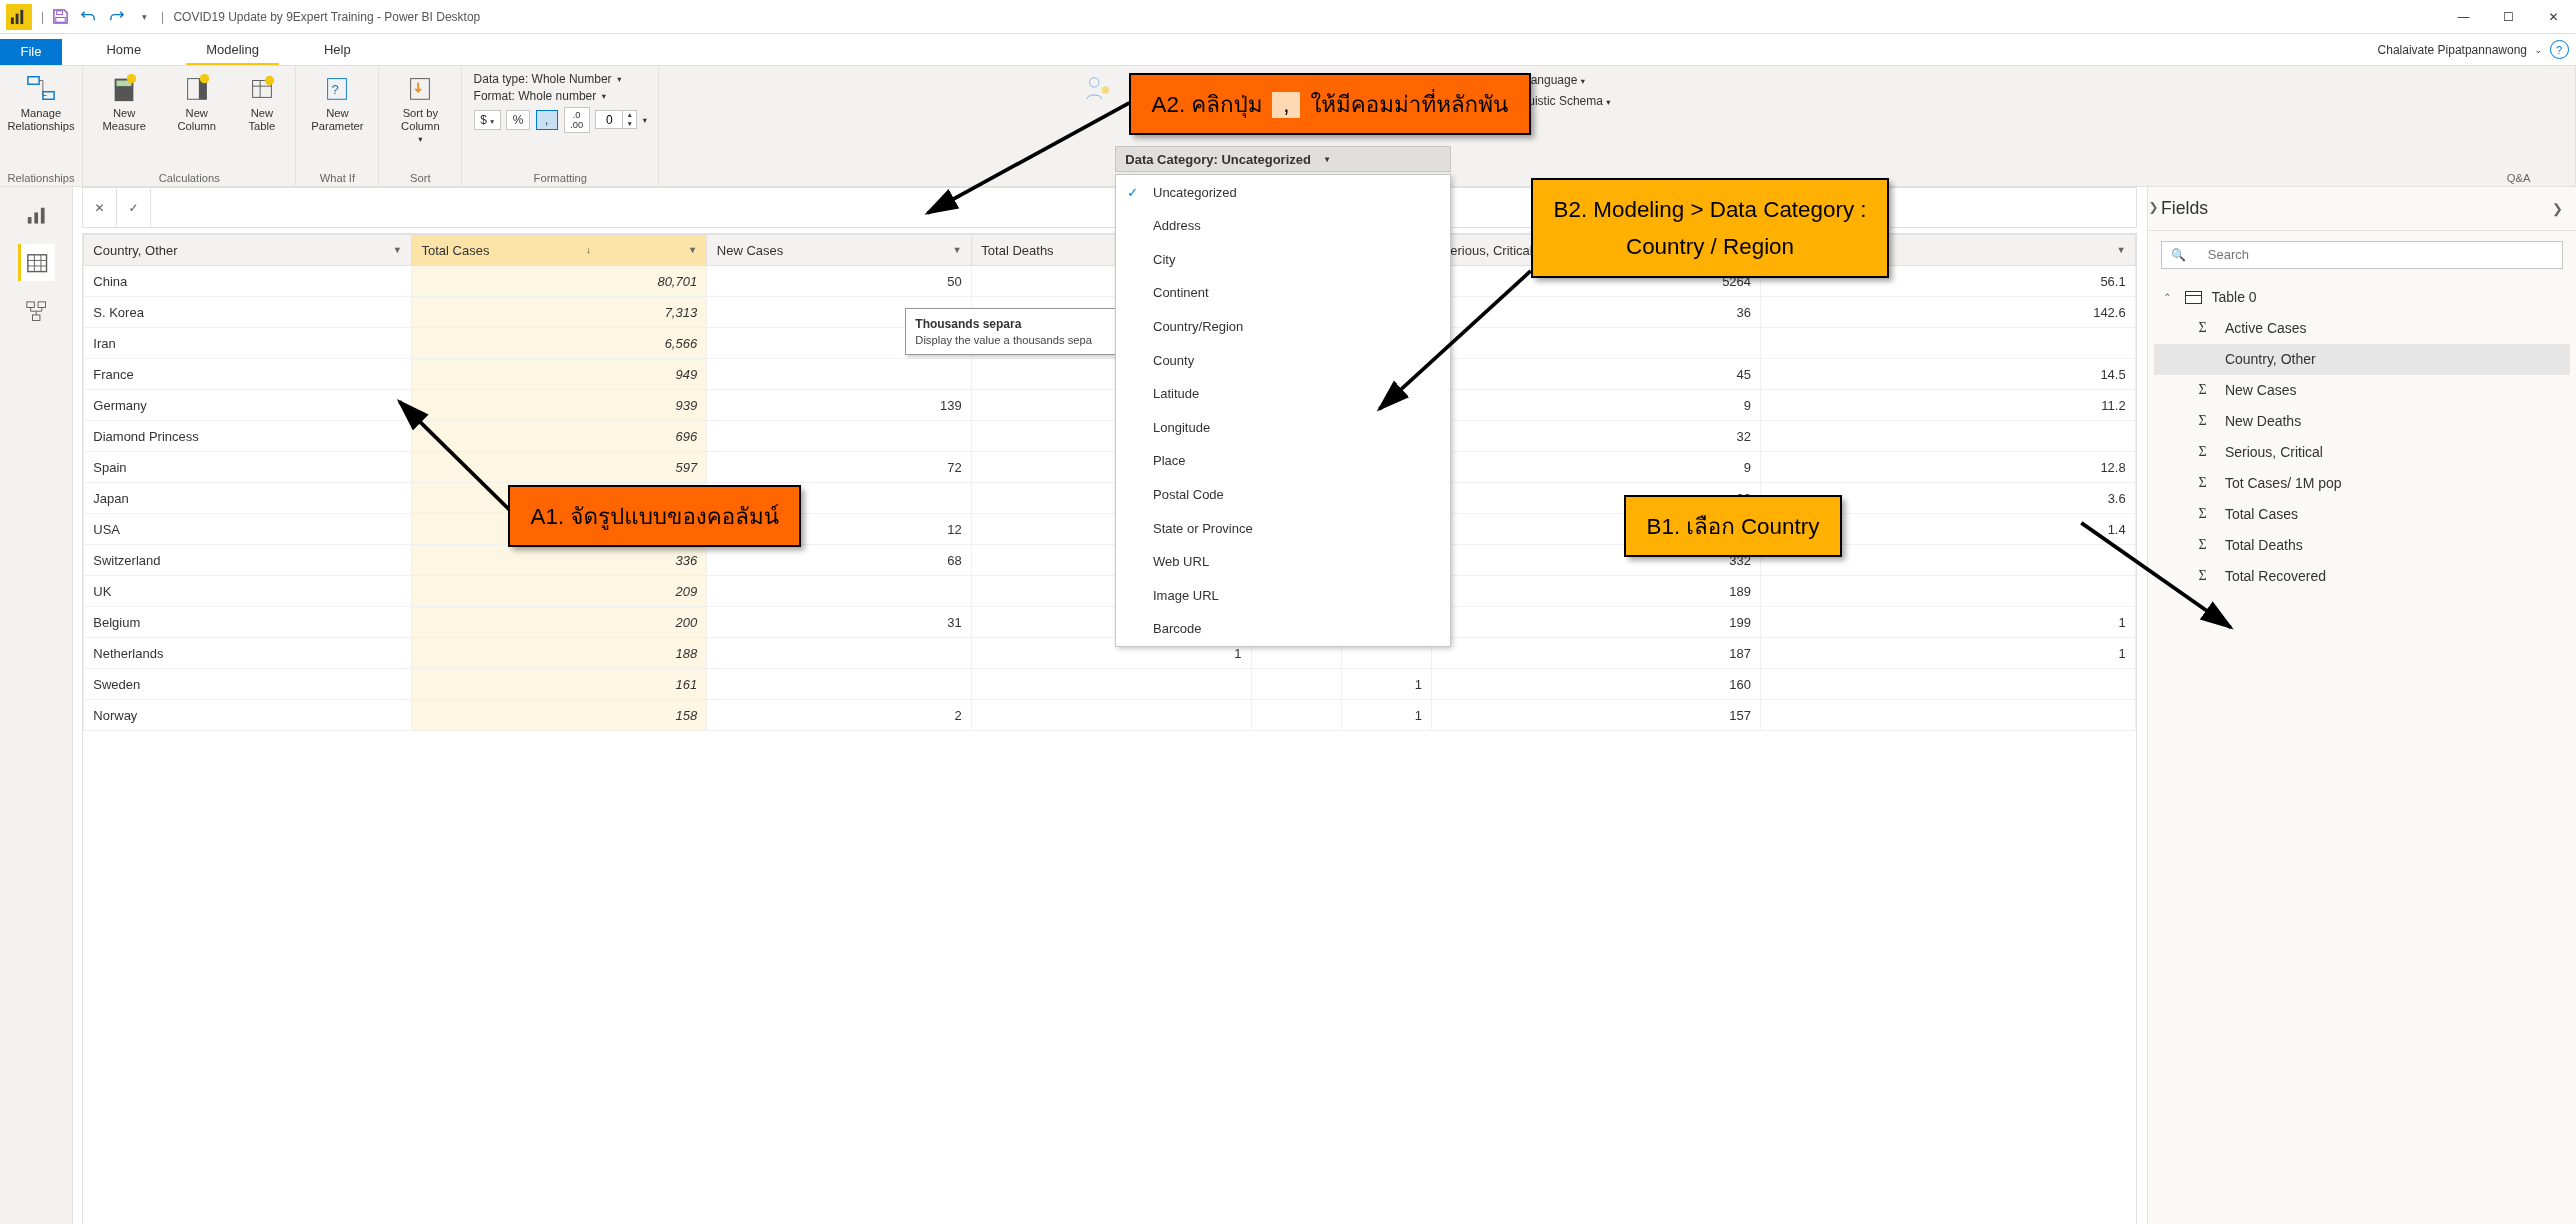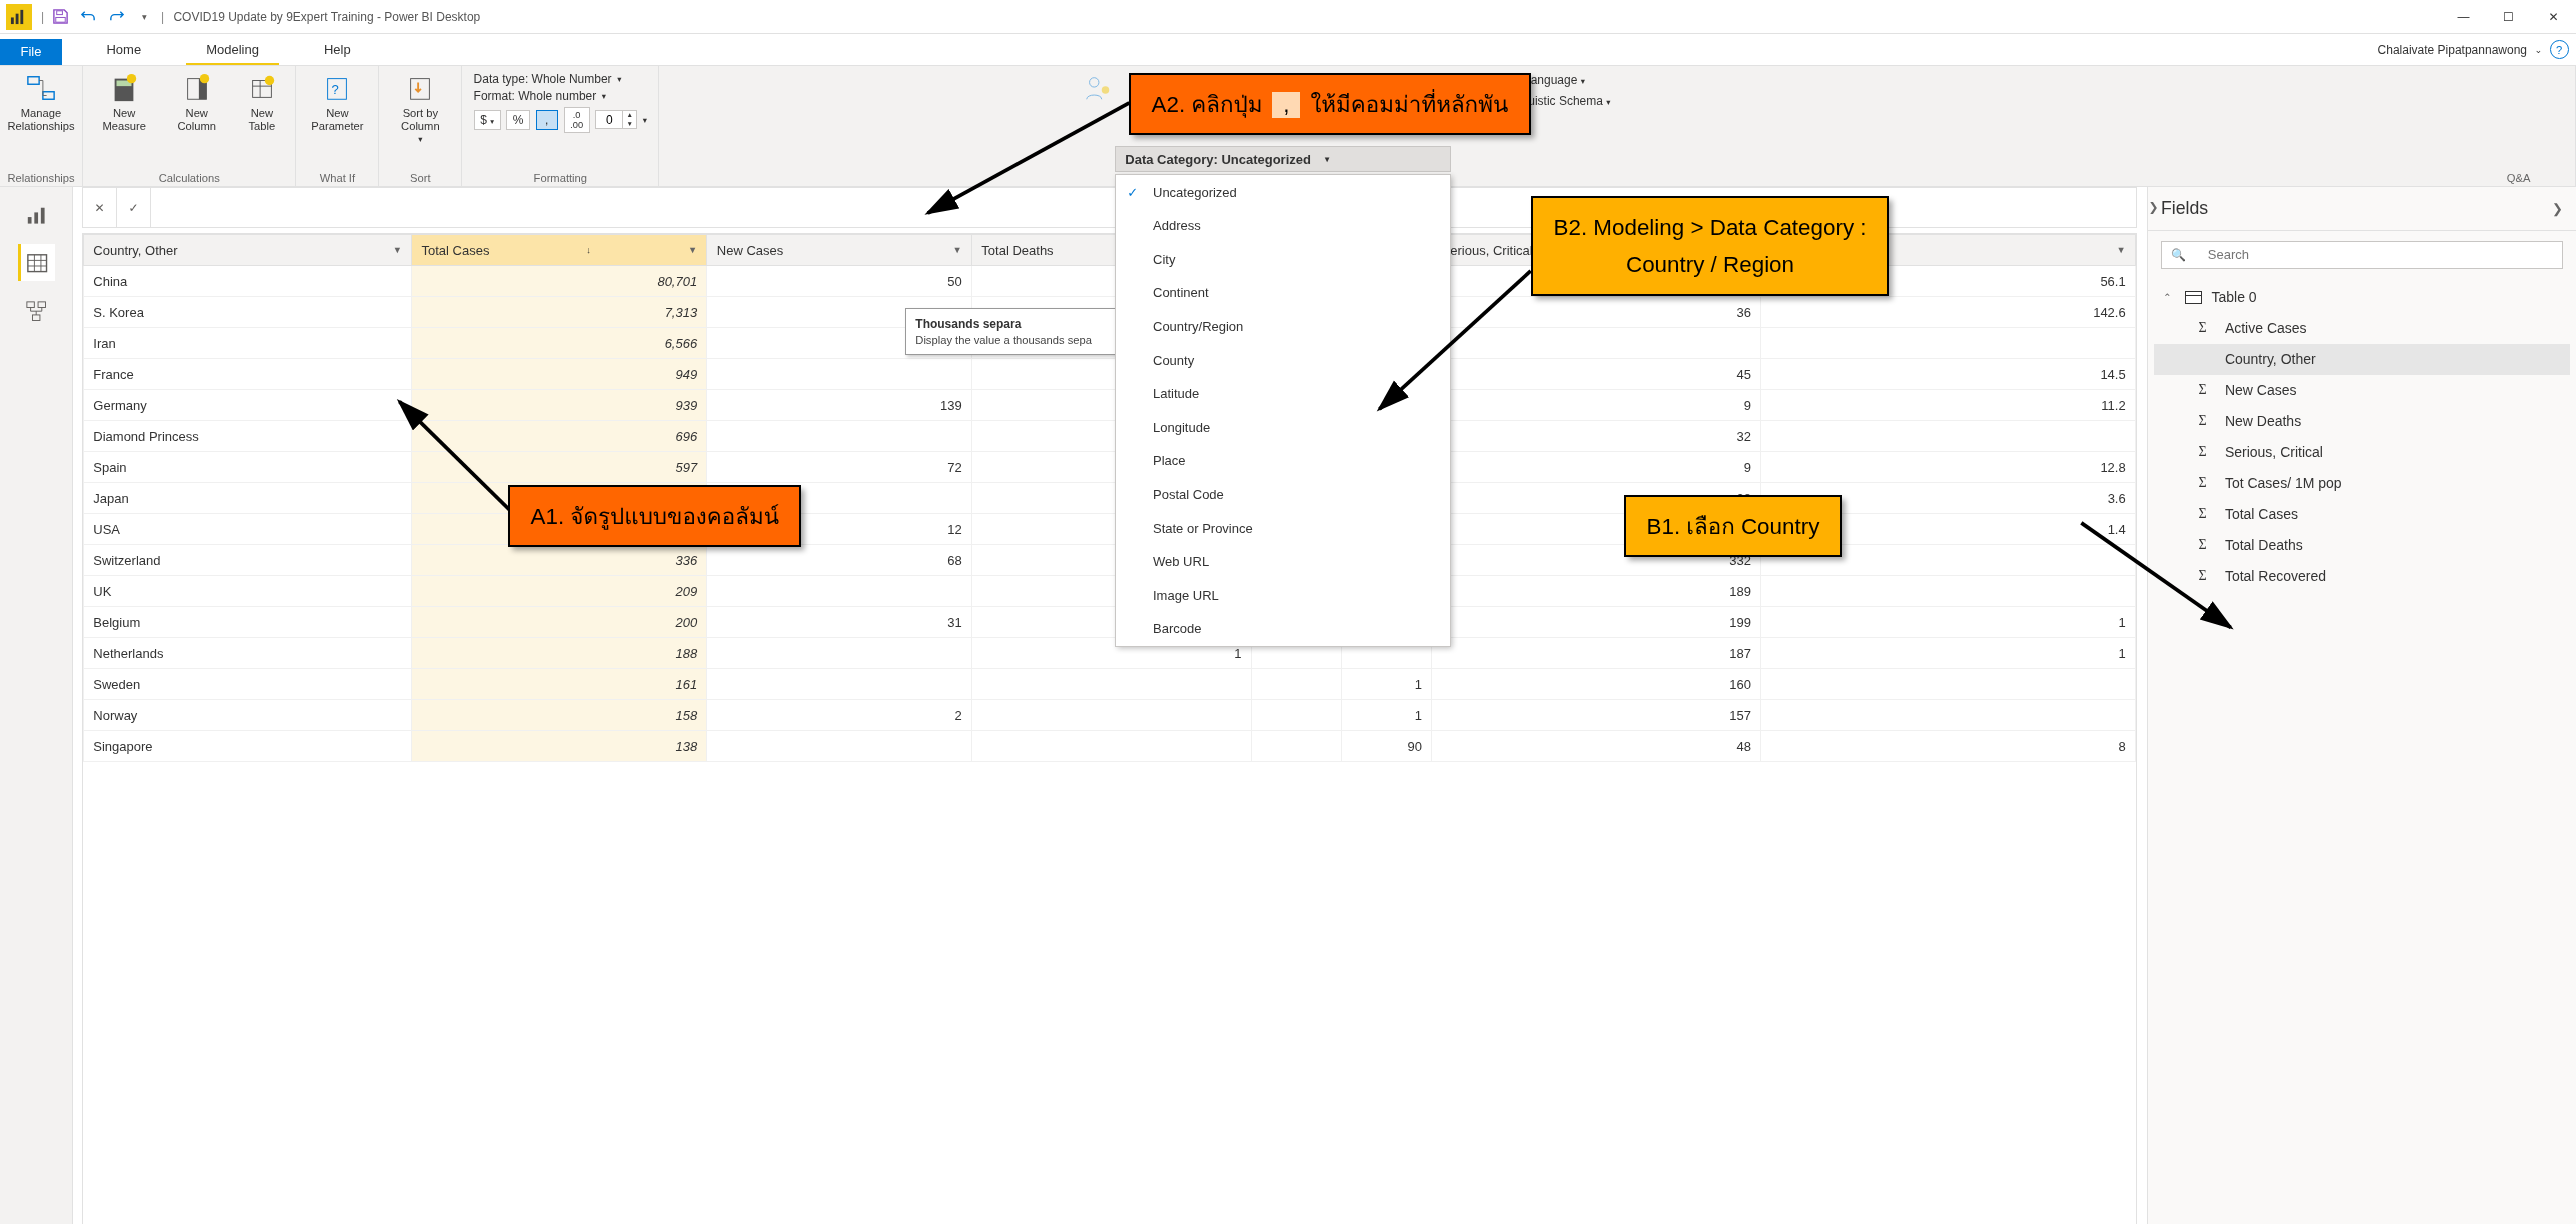--- a/index.html
+++ b/index.html
@@ -594,30 +594,20 @@
         <tr>
           <td class="text">Norway</td>
           <td class="selcol">158</td>
           <td>2</td>
           <td></td>
           <td></td>
           <td>1</td>
           <td>157</td>
           <td></td>
         </tr>
-        <tr>
-          <td class="text">Singapore</td>
-          <td class="selcol">138</td>
-          <td></td>
-          <td></td>
-          <td></td>
-          <td>90</td>
-          <td>48</td>
-          <td>8</td>
-        </tr>
       </tbody>
   </table>
 </div>
 
 <div class="fields-pane">
   <div class="fields-header">
     <span>Fields</span>
     <span class="chev">❯</span>
   </div>
   <div class="fields-search">
@@ -670,21 +660,21 @@
 </div>
 
 <div class="callout orange" style="top:73px; left:1129px;">
   <span>A2. คลิกปุ่ม</span>
   <span class="comma-hilite">,</span>
   <span>ให้มีคอมม่าที่หลักพัน</span>
 </div>
 <div class="callout orange" style="top:485px; left:508px;">
   <span>A1. จัดรูปแบบของคอลัมน์</span>
 </div>
-<div class="callout yellow" style="top:196px; left:1531px; text-align:center; line-height:37px">
+<div class="callout yellow" style="top:178px; left:1531px; text-align:center; line-height:37px">
   <span>B2. Modeling &gt; Data Category :</span><br><span>Country / Region</span>
 </div>
 <div class="callout yellow" style="top:495px; left:1624px;">
   <span>B1. เลือก Country</span>
 </div>
 
 <svg class="arrow-svg" style="left:0; top:0;" width="2576" height="1225" viewBox="0 0 2760 1312">
   <defs>
       <marker id="arr" markerWidth="10" markerHeight="10" refX="8" refY="3" orient="auto">
         <path d="M0,0 L0,6 L9,3 z" fill="#000"></path>

